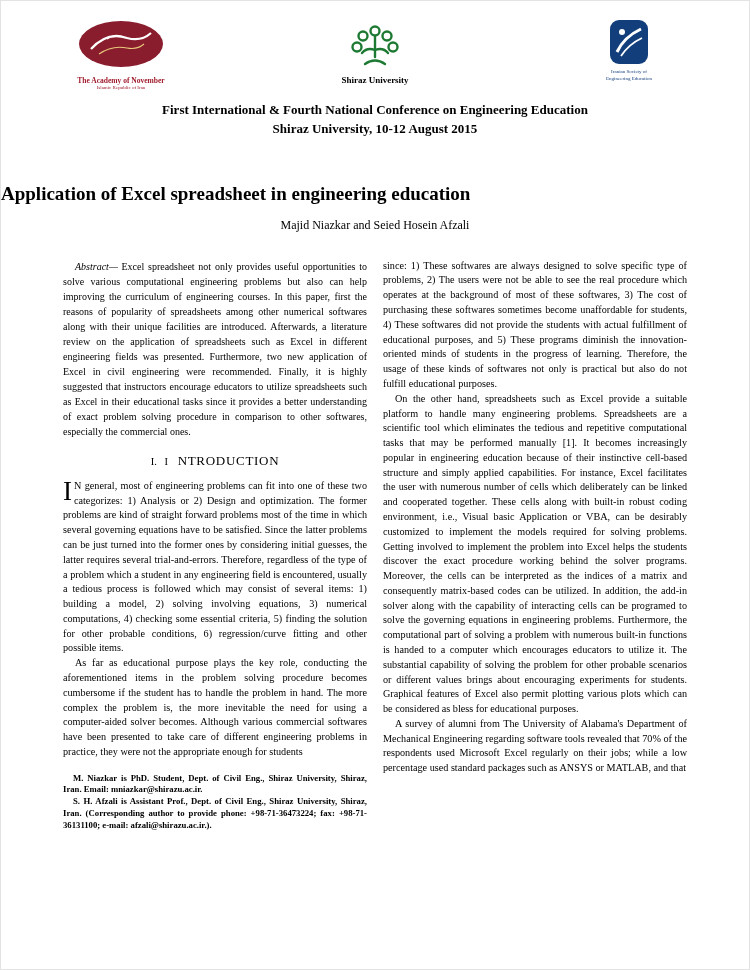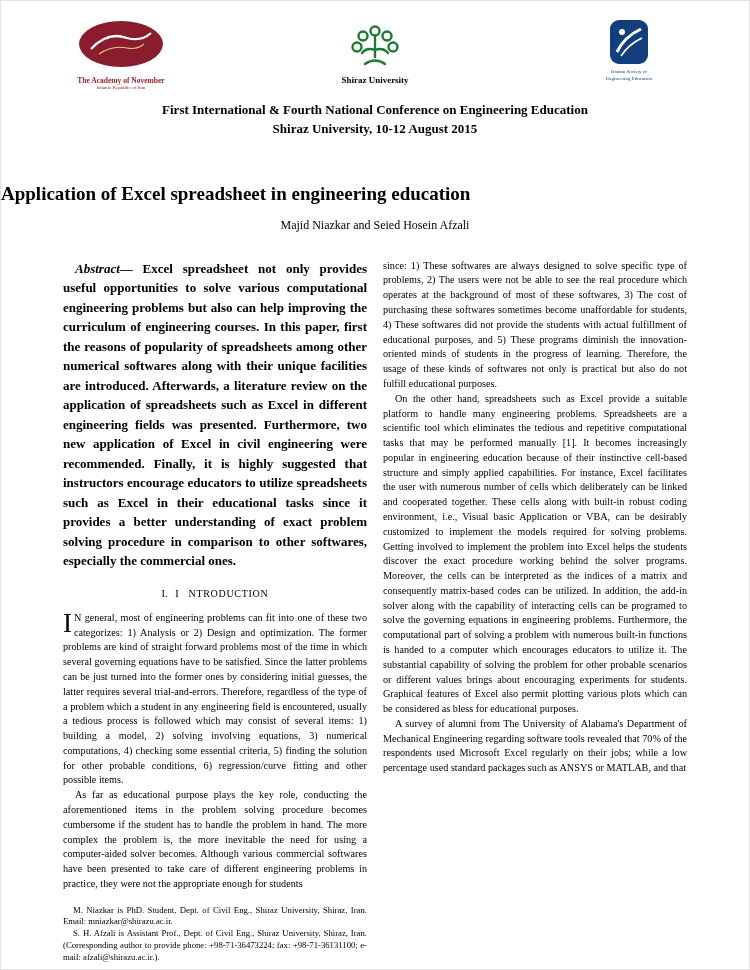--- a/index.html
+++ b/index.html
@@ -25,37 +25,37 @@
   .conf { text-align:center; font-weight:bold; font-size:13px; line-height:1.45; }
 
   
   .title   { margin-top:44px; text-align:left; font-size:19px; font-weight:bold; }
   .authors { margin-top:13px; text-align:center; font-size:12px; }
 
   
   .columns { display:flex; gap:16px; padding:0 62px; margin-top:26px; }
   .col { flex:1; min-width:0; text-align:justify; font-size:10.2px; line-height:1.45; }
 
-  .abstract { font-weight:bold; font-size:13px; line-height:1.5; text-indent:12px; }
+  .abstract { font-weight:normal; font-size:10px; line-height:1.5; text-indent:12px; }
   .abstract .abstract-label { font-style:italic; }
 
   .section-heading { margin:10px 0 8px; text-align:center; font-weight:normal; }
   .section-heading .sc-num   { font-size:10.5px; }
   .section-heading .sc-large { font-size:10.5px; letter-spacing:0.6px; }
-  .section-heading .sc-small { font-size:10px;  letter-spacing:0.7px;padding-left:9px; }
+  .section-heading .sc-small { font-size:13px;  letter-spacing:0.7px;padding-left:9px; }
 
   .body-para { text-indent:12px; }
   .body-para.no-indent { text-indent:0; }
 
   .dropcap {
     float:left; font-size:27px; line-height:0.82;
     padding:1px 2px 0 0; text-indent:0;
   }
 
-  .footnotes { margin-top:13px; font-size:8.7px; line-height:1.35; }
+  .footnotes { margin-top:13px; font-size:8.7px; line-height:1.35;font-weight:bold; }
   .footnotes p { text-indent:10px; }
 </style>
 </head>
 <body>
 
 <div class="page">
 
   <div class="header">
 
     <div class="logo-block logo-left">

